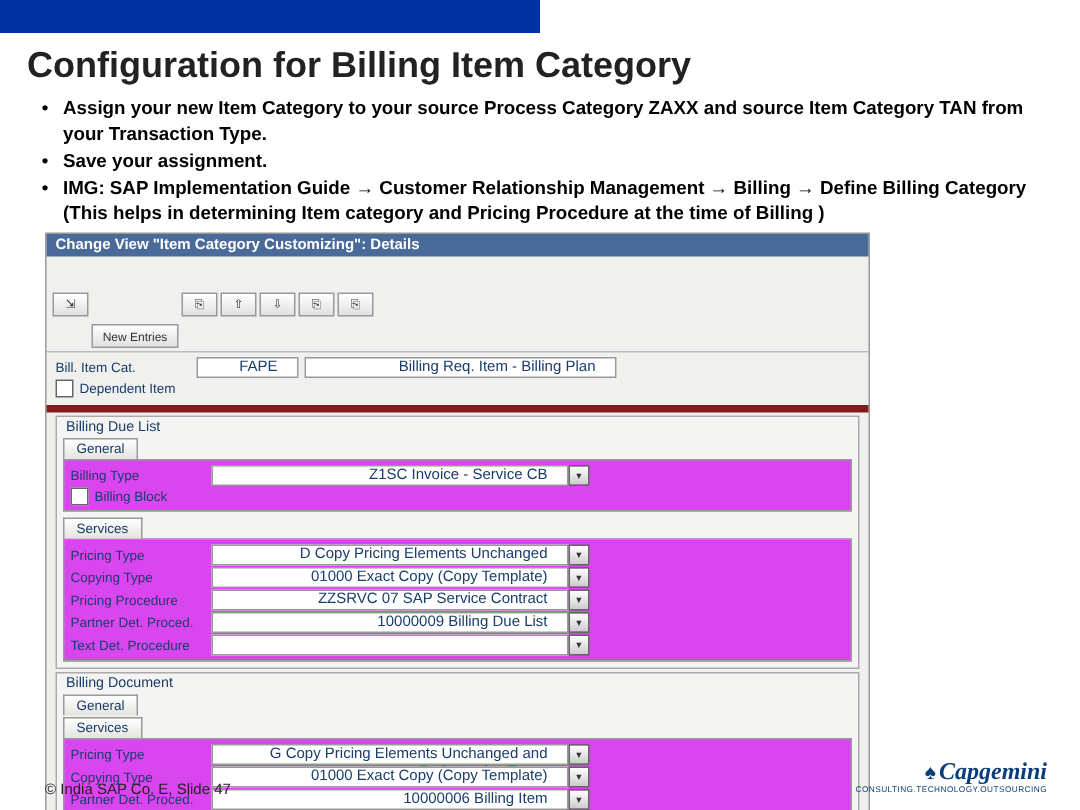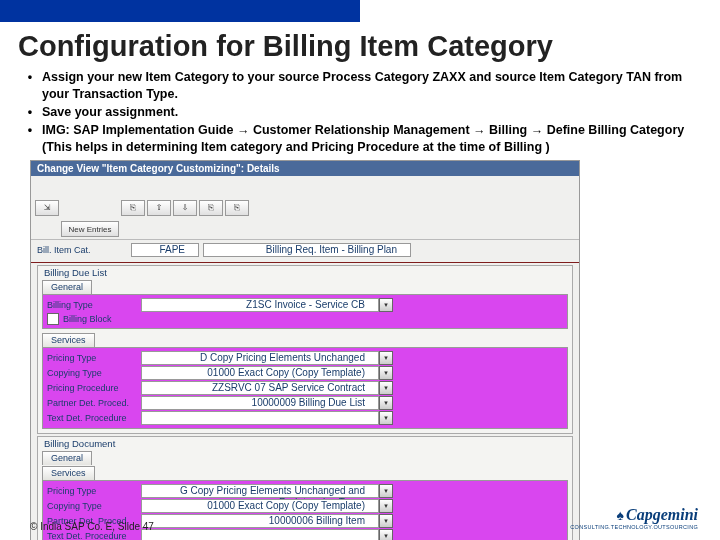--- a/index.html
+++ b/index.html
@@ -10,21 +10,21 @@
     background: #fff;
     position: relative;
     overflow: hidden;
   }
   .top-bar {
     background: #0033a0;
     height: 22px;
     width: 50%;
   }
   .title {
-    font-size: 29px;
+    font-size: 24px;
     font-weight: bold;
     color: #222;
     padding: 8px 18px 6px 18px;
   }
   .bullets {
     padding: 0 18px 2px 18px;
   }
   .bullet-row {
     display: flex;
     font-size: 12.5px;
@@ -73,21 +73,21 @@
     font-size: 8px;
     padding: 0 3px;
     color: #333;
   }
   .tb-new {
     min-width: 50px;
     margin-top: 43px;
   }
   .field-block {
     padding: 2px 6px 4px 6px;
-    border-bottom: 1px solid #7f1d1d;
+    border-bottom: 5px solid #7f1d1d;
   }
   .field-row {
     display: flex;
     align-items: center;
     gap: 4px;
     margin: 1px 0;
   }
   .lbl {
     width: 90px;
     font-size: 9px;
@@ -223,20 +223,24 @@
     <span class="tb-btn">⎘</span>
     <span class="tb-btn">⎘</span>
   </div>
 
   <div class="field-block">
     <div class="field-row">
       <span class="lbl">Bill. Item Cat.</span>
       <span class="val-box" style="width:40px">FAPE</span>
       <span class="val-box" style="width:180px">Billing Req. Item - Billing Plan</span>
     </div>
+    <div class="field-row">
+      <span class="checkbox"></span>
+      <span class="lbl" style="width:auto">Dependent Item</span>
+    </div>
   </div>
 
   <div class="group">
     <div class="group-title">Billing Due List</div>
     <div class="tab-set">
       <span class="tab">General</span>
     </div>
     <div class="tab-body">
       <div class="field-row">
         <span class="lbl">Billing Type</span>

